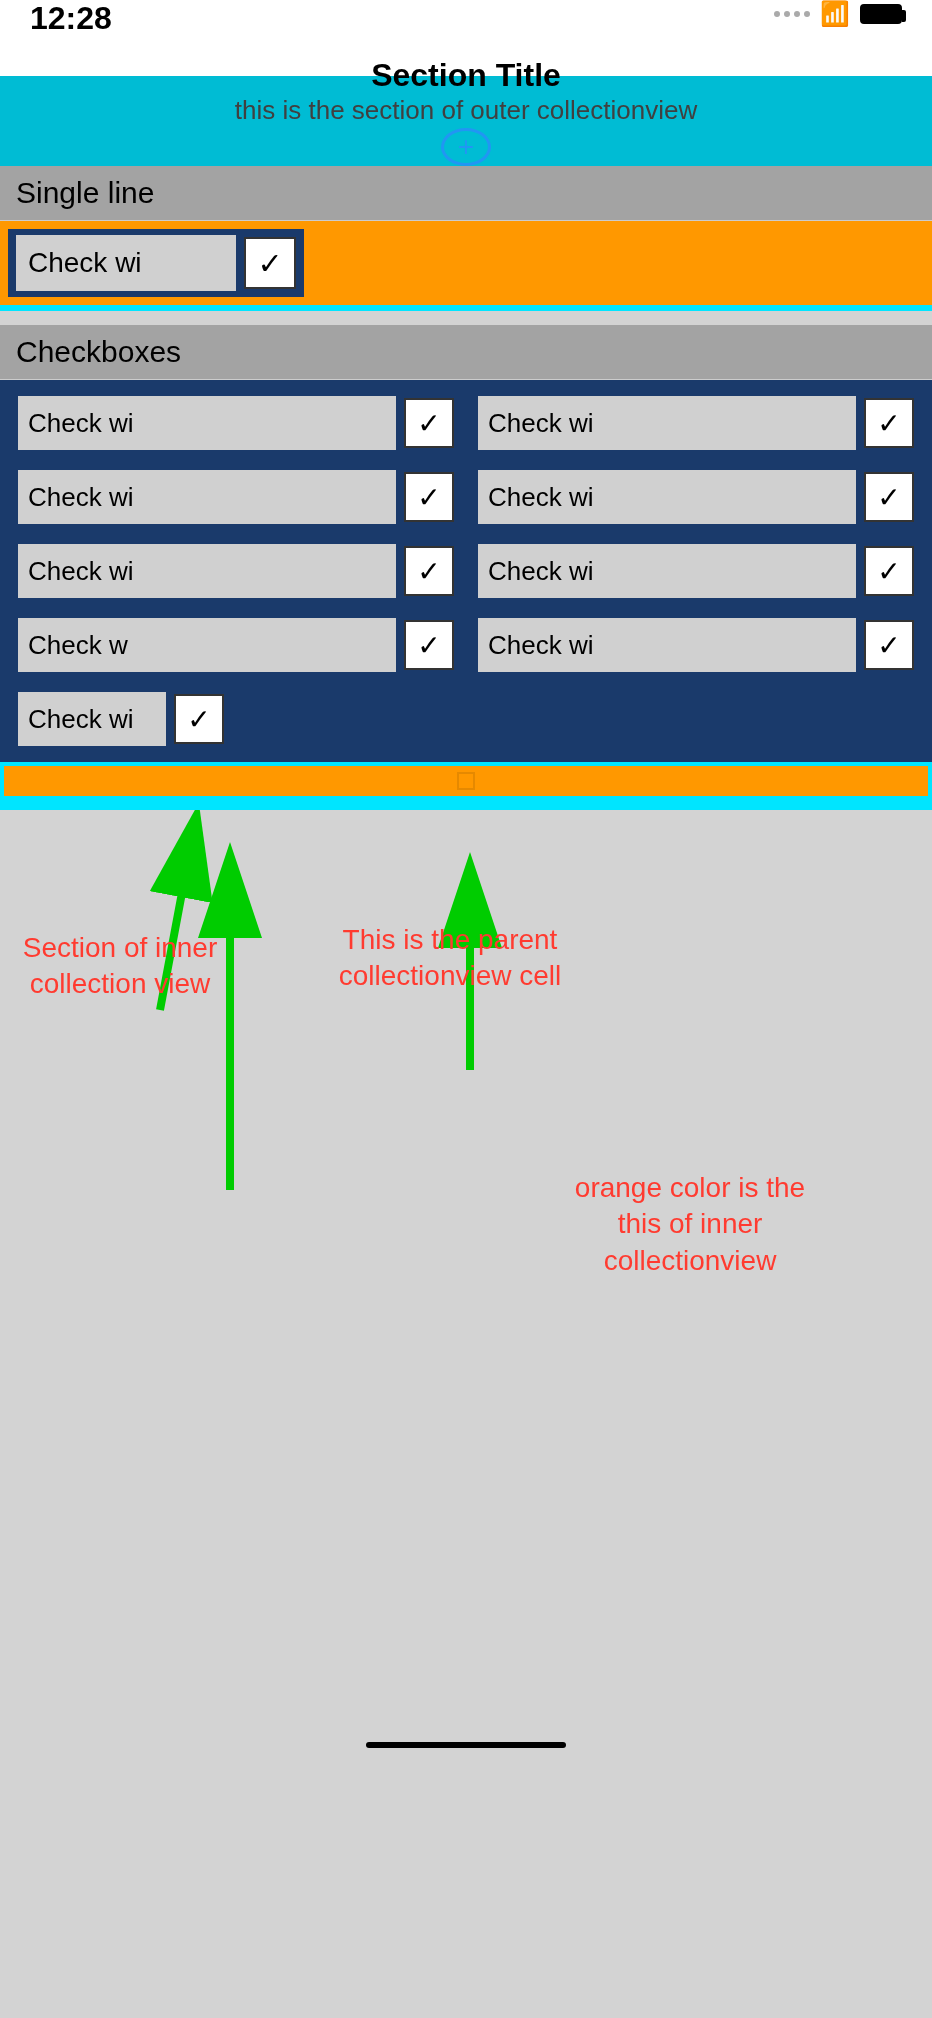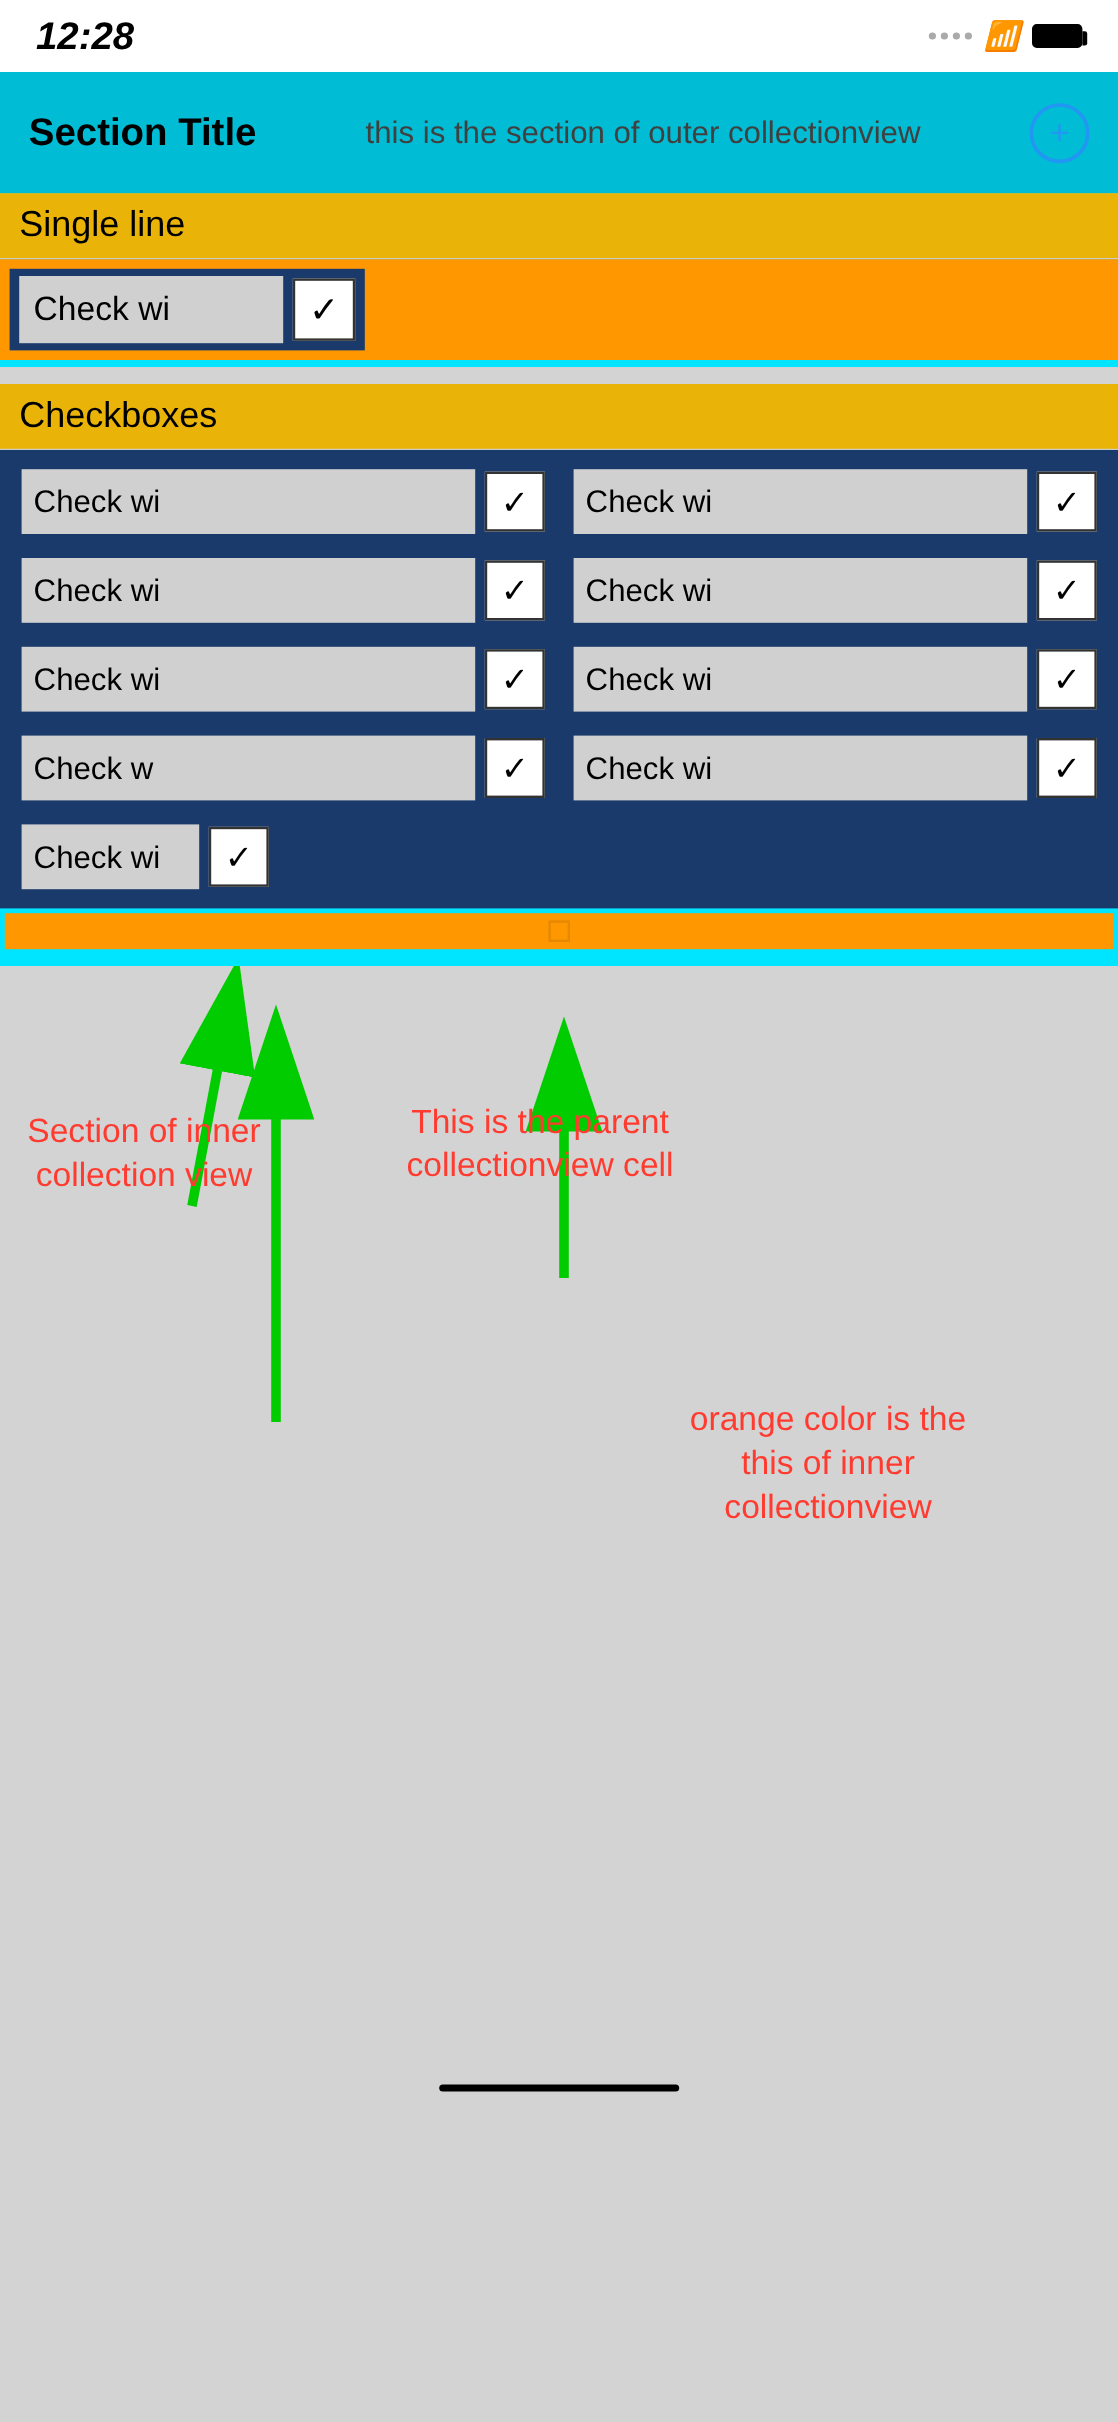--- a/index.html
+++ b/index.html
@@ -9,26 +9,25 @@
       min-height: 2018px;
       background: #d3d3d3;
       font-family: -apple-system, 'Helvetica Neue', Arial, sans-serif;
       position: relative;
       overflow-x: hidden;
     }
 
     
     .status-bar {
       background: #fff;
-      height: 60px;
-      display: flex;
-      align-items: center;
+      height: 76px;
+      display: flex;
+      align-items: flex-start;
       justify-content: space-between;
       padding: 0 30px;
-      font-style: italic;
     }
     .status-time {
       font-size: 32px;
       font-weight: 600;
       color: #000;
     }
     .status-icons {
       display: flex;
       align-items: center;
       gap: 10px;
@@ -52,25 +51,26 @@
       position: absolute;
       right: -6px; top: 4px;
       width: 4px; height: 12px;
       background: #000;
       border-radius: 0 2px 2px 0;
     }
 
     
     .header-bar {
       background: #00bcd4;
-      height: 101px;
+      height: 90px;
       display: flex;
       align-items: center;
       justify-content: flex-end;
       padding: 0 24px;
+      flex-direction: column;
     }
     .section-title-label {
       font-size: 32px;
       font-weight: 600;
       color: #000;
     }
     .header-center-text {
       font-size: 26px;
       color: #404040;
       text-align: center;
@@ -88,21 +88,21 @@
       background: transparent;
       cursor: pointer;
     }
 
     
     .single-line-section {
       background: #00e5ff;
       padding-bottom: 6px;
     }
     .section-header-green {
-      background: #eab308;
+      background: #a3a3a3;
       padding: 10px 16px;
       font-size: 30px;
       font-weight: 500;
       color: #000;
       border-bottom: 1px solid #ccc;
     }
     .orange-row {
       background: #ff9800;
       padding: 8px;
       display: flex;

